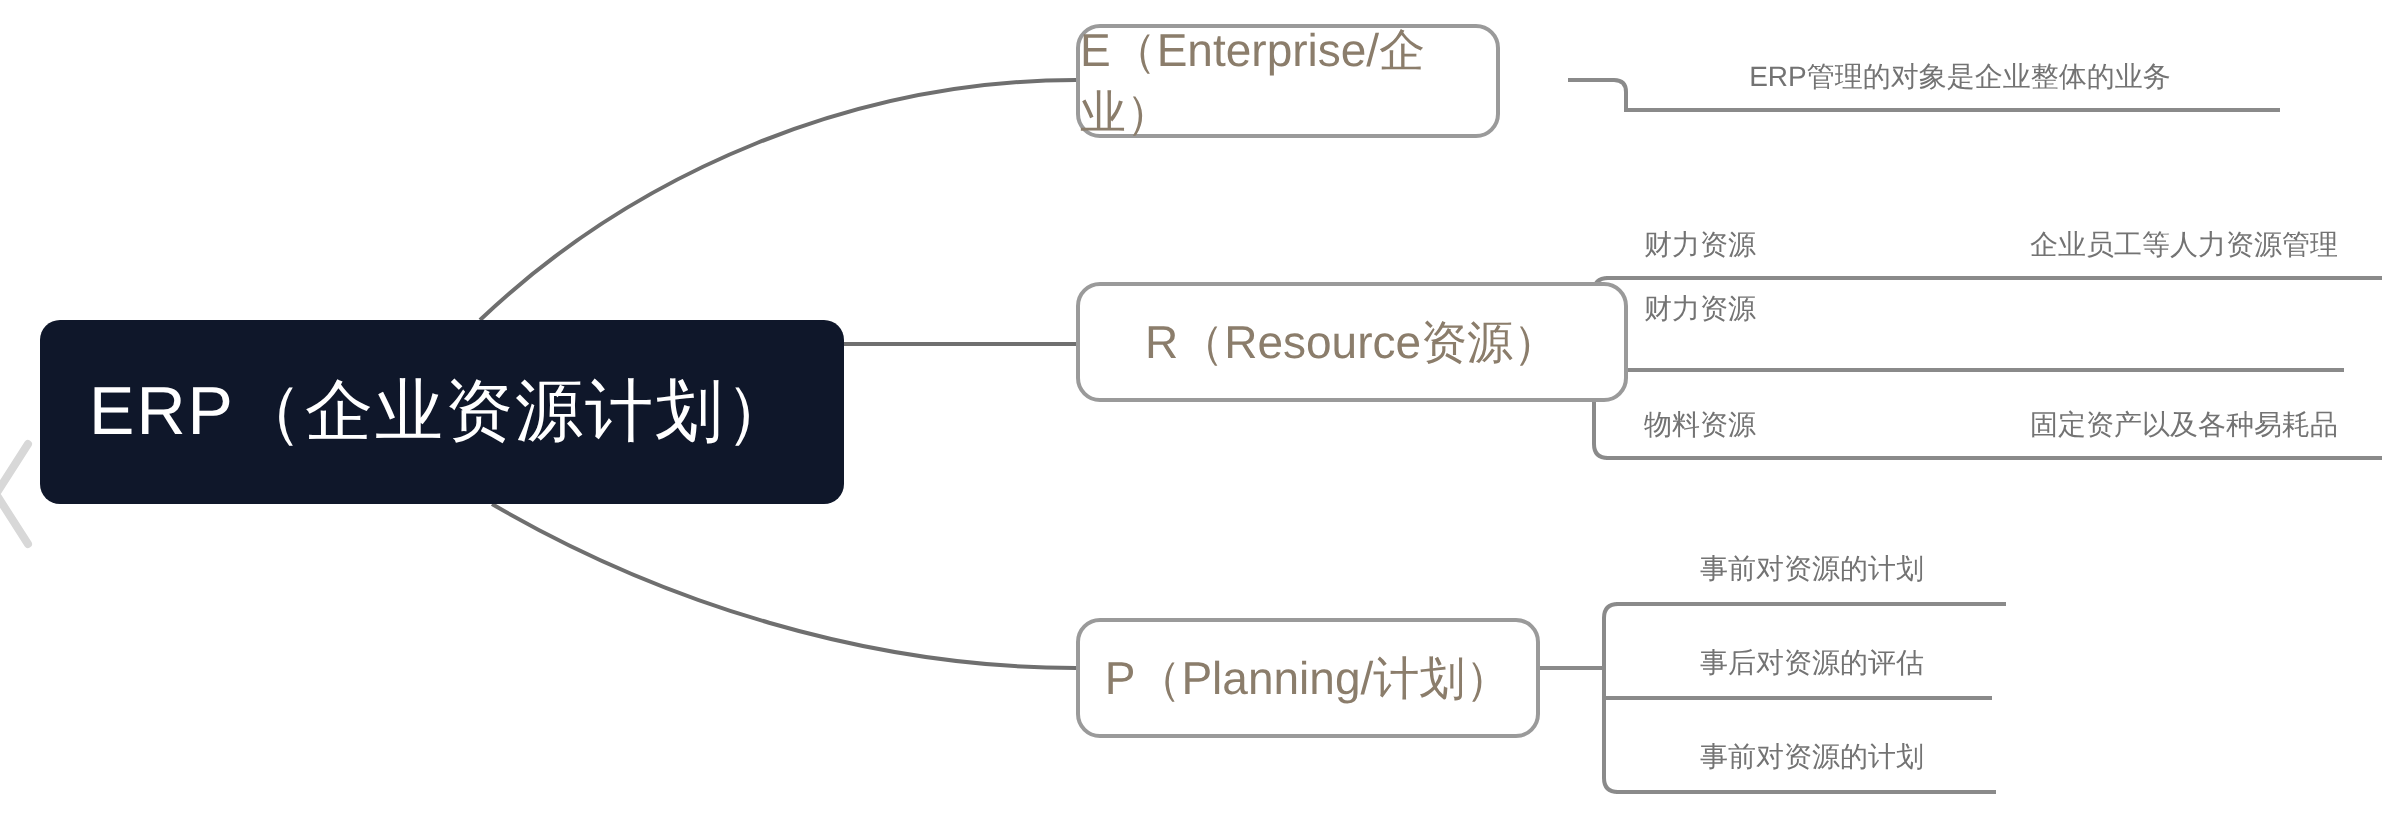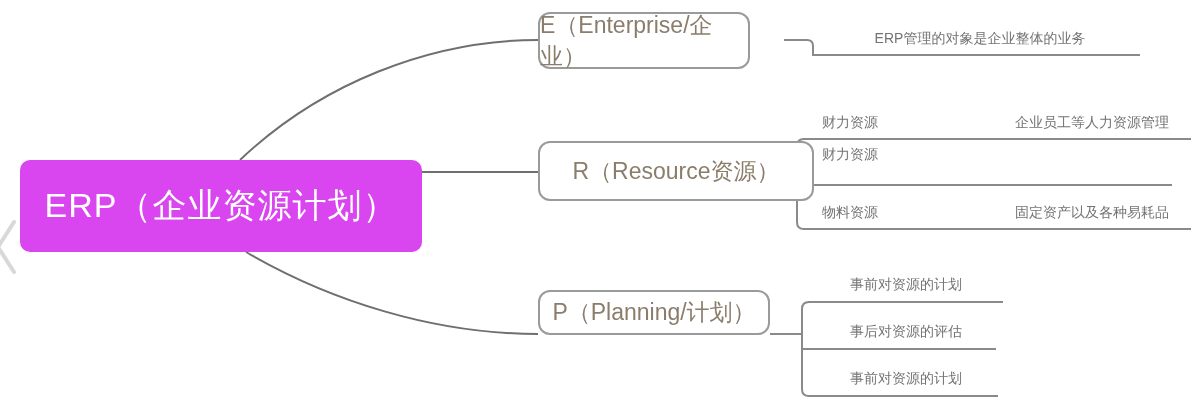--- a/index.html
+++ b/index.html
@@ -7,34 +7,34 @@
     position:relative;
     width:1200px;height:407px;
     background:#ffffff;
     font-family:"Liberation Sans","DejaVu Sans",sans-serif;
     overflow:hidden;
   }
   .wires{position:absolute;left:0;top:0;width:1200px;height:407px;}
 
   .root-node{
     position:absolute;left:20px;top:160px;width:402px;height:92px;
-    background:#d946ef;border-radius:10px;
+    background:#0f172a;border-radius:10px;
     display:flex;align-items:center;justify-content:center;
     color:#ffffff;font-size:34px;letter-spacing:1px;
     box-sizing:border-box;cursor:default;
   }
   .branch-node{
     position:absolute;background:#ffffff;
     border:2px solid #9a9a9a;border-radius:12px;
     display:flex;align-items:center;justify-content:center;
     color:#8b7d6b;font-size:23px;box-sizing:border-box;cursor:default;
   }
   .node-e{left:538px;top:12px;width:212px;height:57px;}
   .node-r{left:538px;top:141px;width:276px;height:60px;}
-  .node-p{left:538px;top:290px;width:232px;height:45px;}
+  .node-p{left:538px;top:309px;width:232px;height:60px;}
 
   .leaf{
     position:absolute;color:#737373;font-size:14px;line-height:25px;
     white-space:nowrap;cursor:default;
   }
   .leaf-e{left:820px;top:26px;width:320px;text-align:center;}
 
   .r-label{left:822px;}
   .r-desc{left:967px;margin-left:48px;}
   .r-row1{top:110px;} .r-row2{top:142px;} .r-row3{top:200px;}

